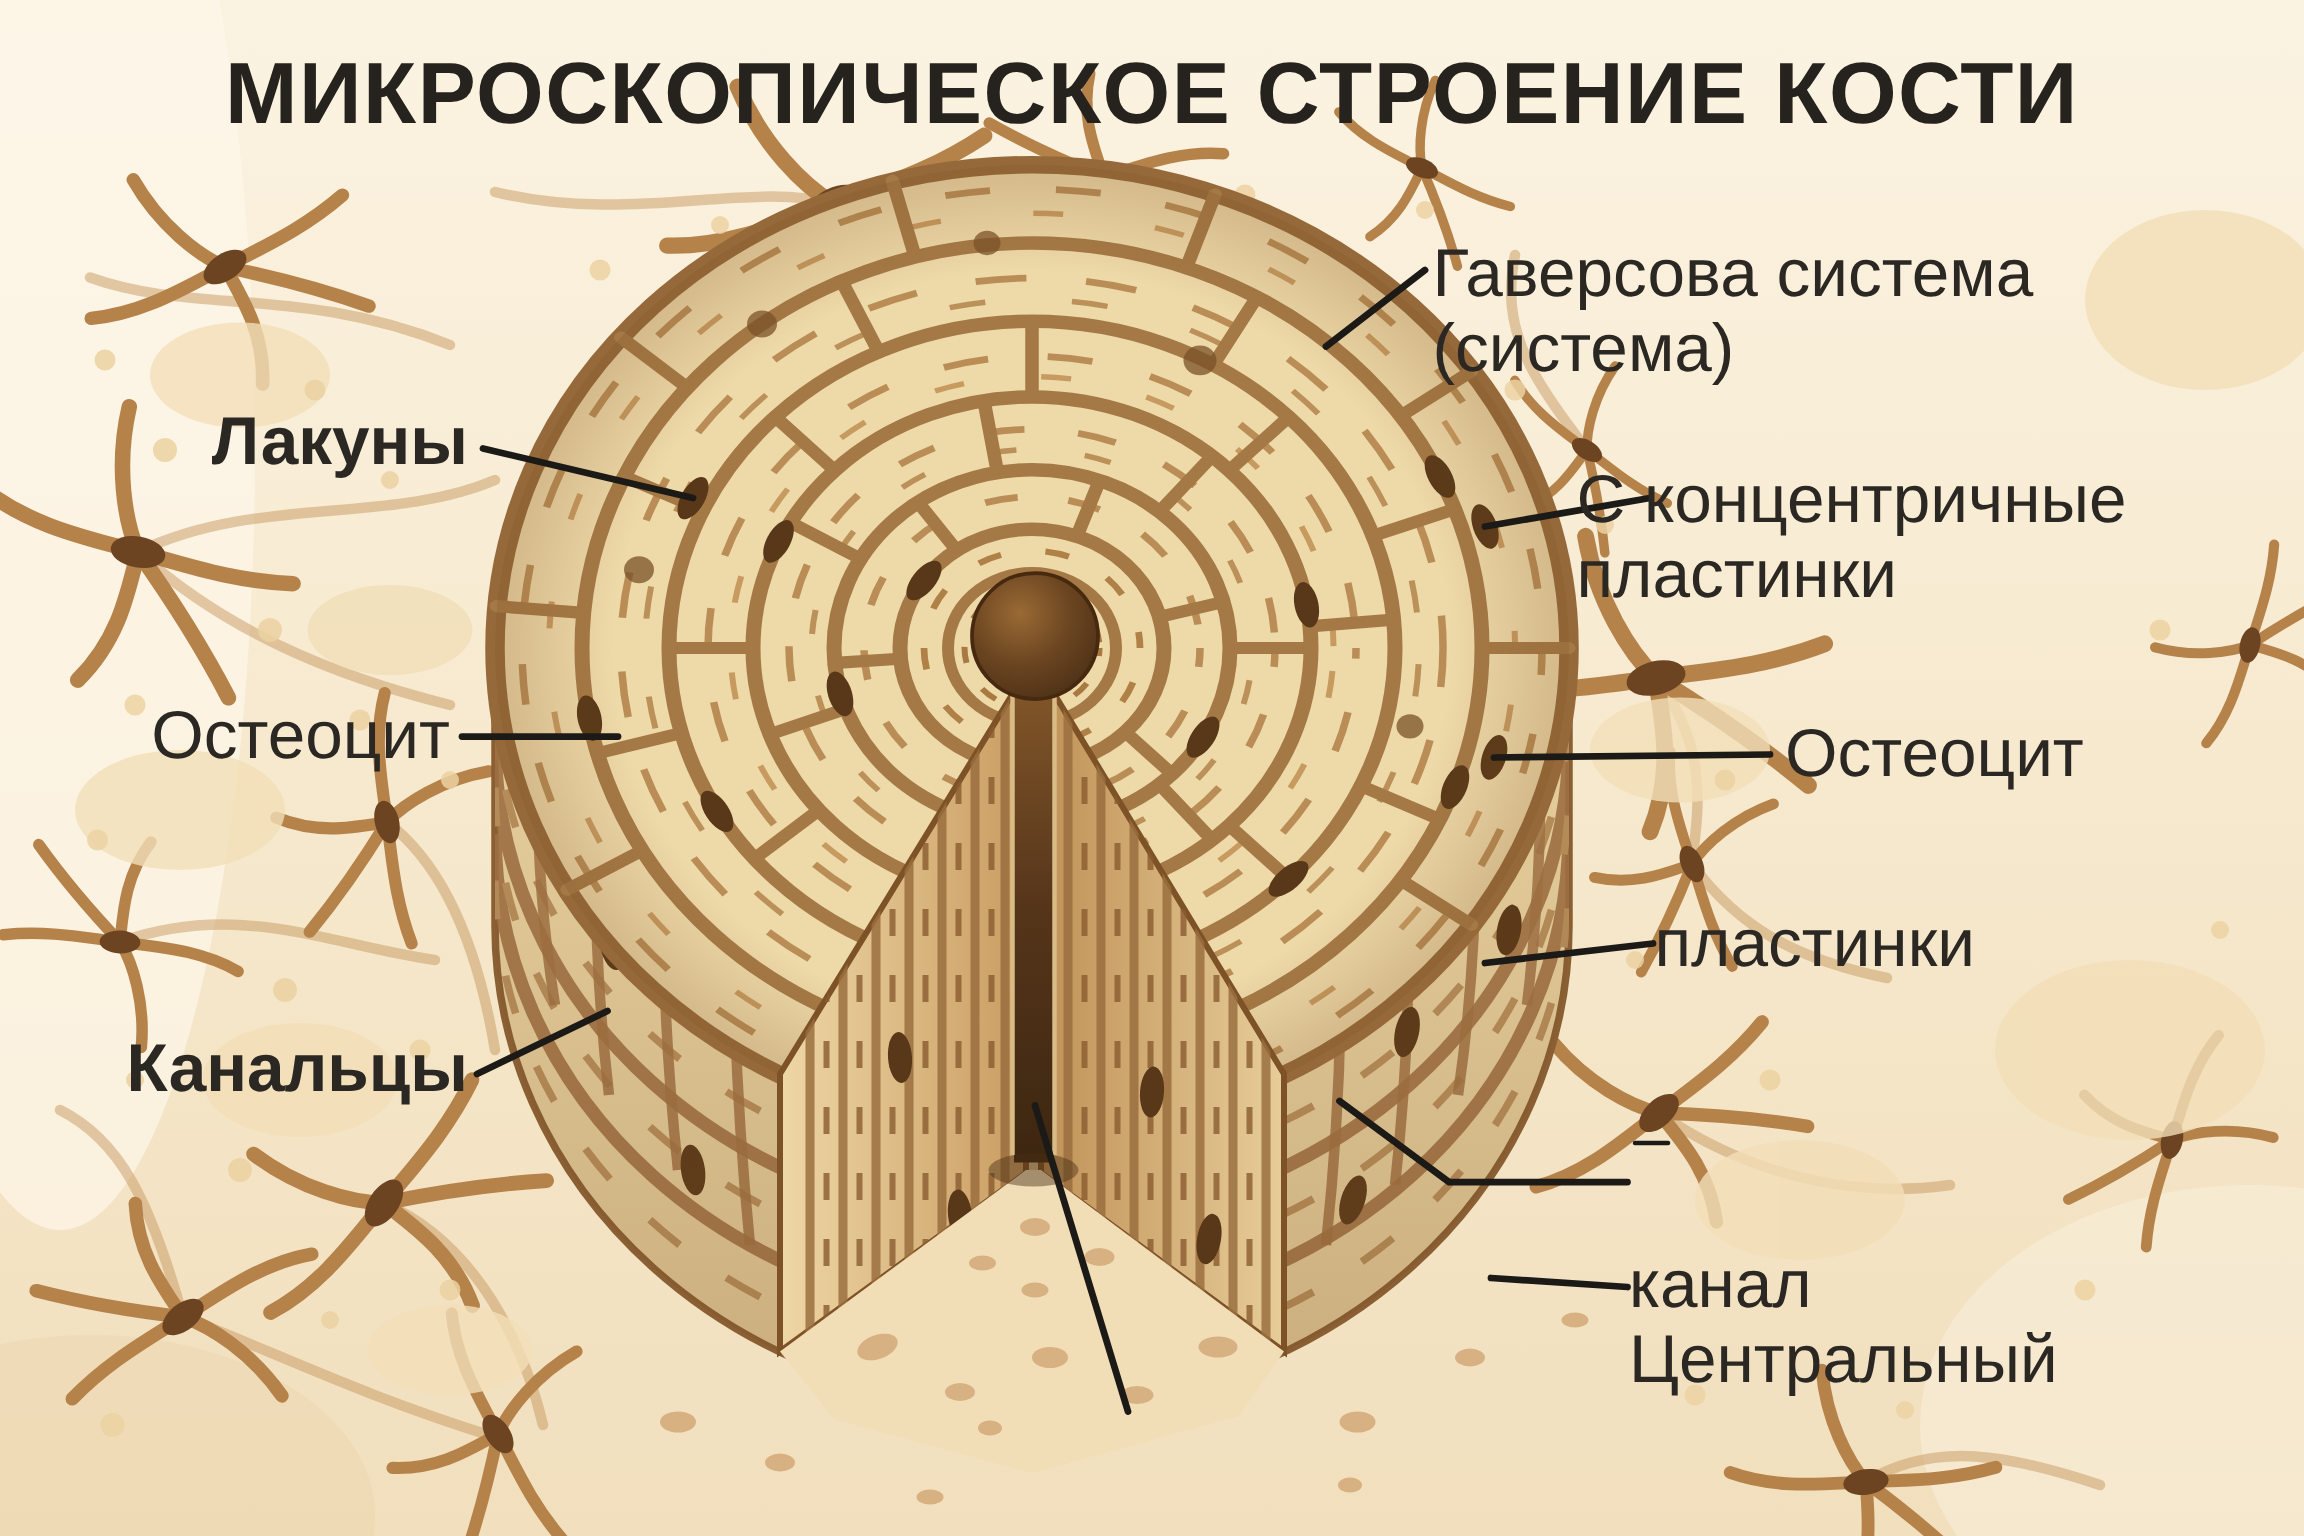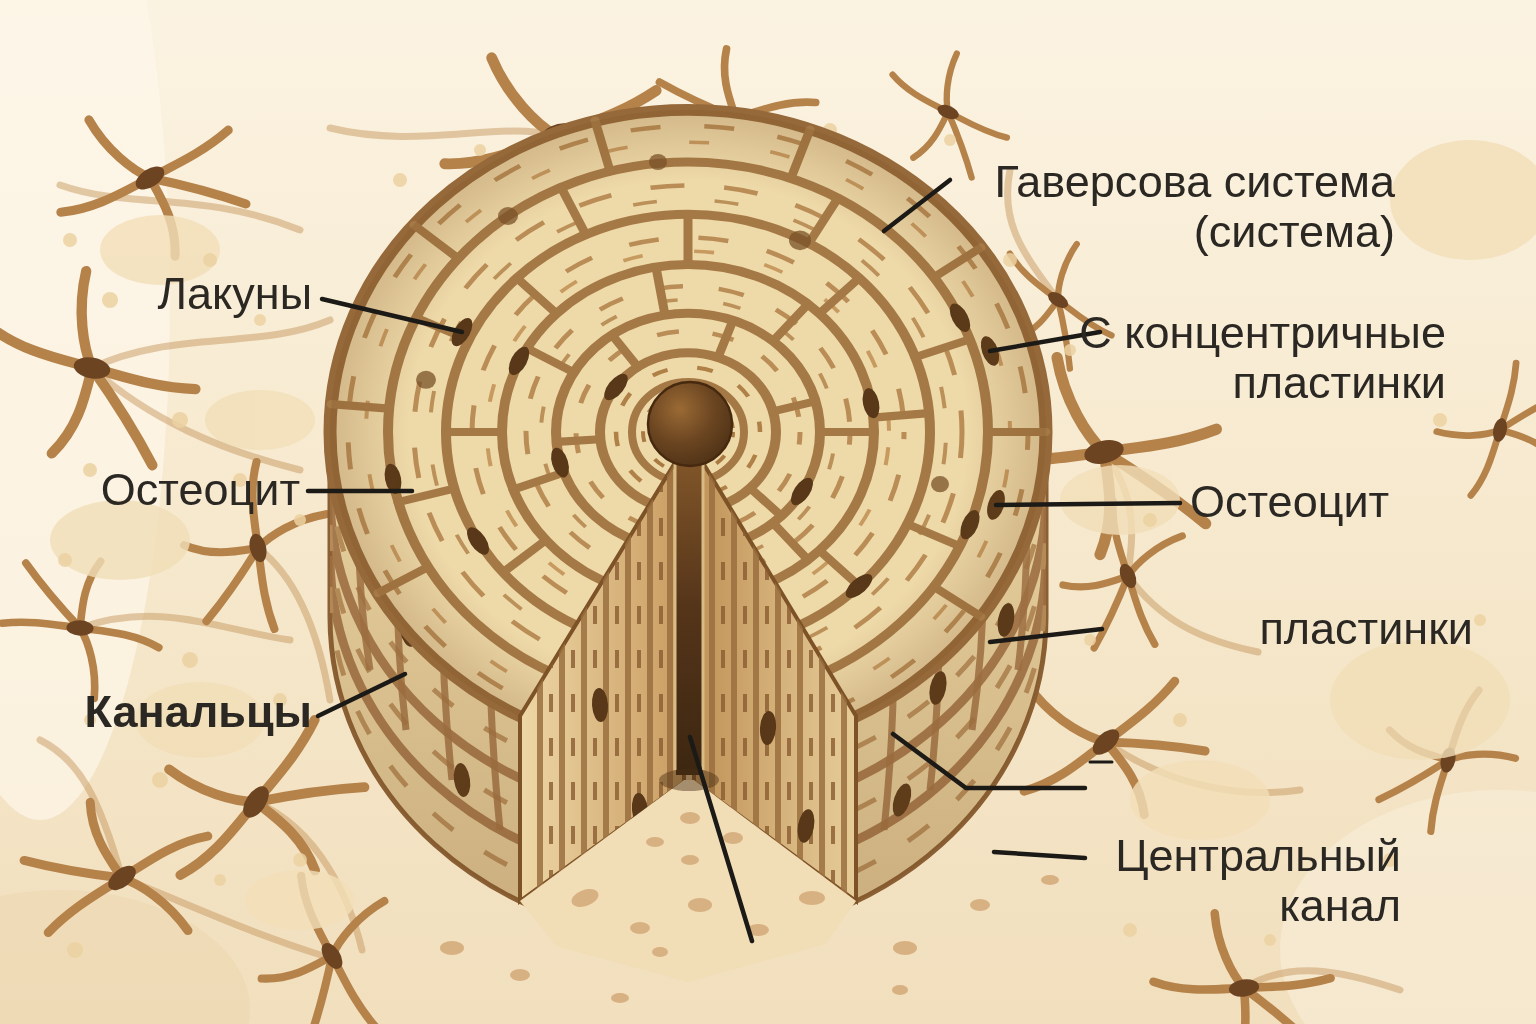--- a/index.html
+++ b/index.html
@@ -5,21 +5,21 @@
   html,body{margin:0;padding:0;}
   body{width:1536px;height:1024px;overflow:hidden;position:relative;
        font-family:"Liberation Sans",sans-serif;background:#f8edd6;}
   #stage{position:absolute;inset:0;width:1536px;height:1024px;}
   svg{position:absolute;left:0;top:0;}
   .title{position:absolute;left:0;right:0;top:30px;text-align:center;
          font-weight:bold;font-size:58px;line-height:66px;color:#262220;
          letter-spacing:1px;color:#26221e;}
   .lbl{position:absolute;font-size:45px;line-height:50px;color:#2b2824;white-space:nowrap;}
   .right-al{text-align:right;}
-  .block{text-align:right;white-space:normal;}
+  .block{text-align:left;white-space:normal;}
   .block span{display:block;}
 </style>
 </head>
 <body>
 
 <div id="stage">
 
 <svg width="1536" height="1024" viewBox="0 0 1536 1024">
   <defs>
     <linearGradient id="bgGrad" x1="0" y1="0" x2="0" y2="1">
@@ -369,40 +369,41 @@
     <path d="M1100,332 L990,351"></path>
     <path d="M1180,503 L996,505"></path>
     <path d="M1102,629 L990,642"></path>
     <path d="M893,734 L966,788 L1085,788"></path>
     <path d="M1085,858 L994,852"></path>
     <path d="M690,737 L752,941"></path>
     <path d="M1090,762 L1112,762" stroke-width="3"></path>
   </g>
 </svg>
 
-
-<div class="lbl right-al" style="right:1224px;top:269px;">Лакуны</div>
+<div class="title">МИКРОСКОПИЧЕСКОЕ СТРОЕНИЕ КОСТИ</div>
+
+<div class="lbl right-al" style="right:1224px;top:269px;font-weight:bold;">Лакуны</div>
 <div class="lbl right-al" style="right:1236px;top:465px;">Остеоцит</div>
 <div class="lbl right-al" style="right:1224px;top:687px;font-weight:bold;">Канальцы</div>
 
 <div class="lbl block" style="left:955px;top:157px;width:440px;">
   <span>Гаверсова система</span>
   <span>(система)</span>
 </div>
 
 <div class="lbl block" style="left:1051px;top:308px;width:395px;">
   <span>С концентричные</span>
   <span>пластинки</span>
 </div>
 
 <div class="lbl" style="left:1190px;top:477px;">Остеоцит</div>
 
 <div class="lbl block" style="left:1103px;top:604px;width:370px;">
   <span>пластинки</span>
 </div>
 
 <div class="lbl block" style="left:1086px;top:831px;width:315px;">
+  <span>канал</span>
   <span>Центральный</span>
-  <span>канал</span>
 </div>
 
 
 </div>
 
 </body></html>

